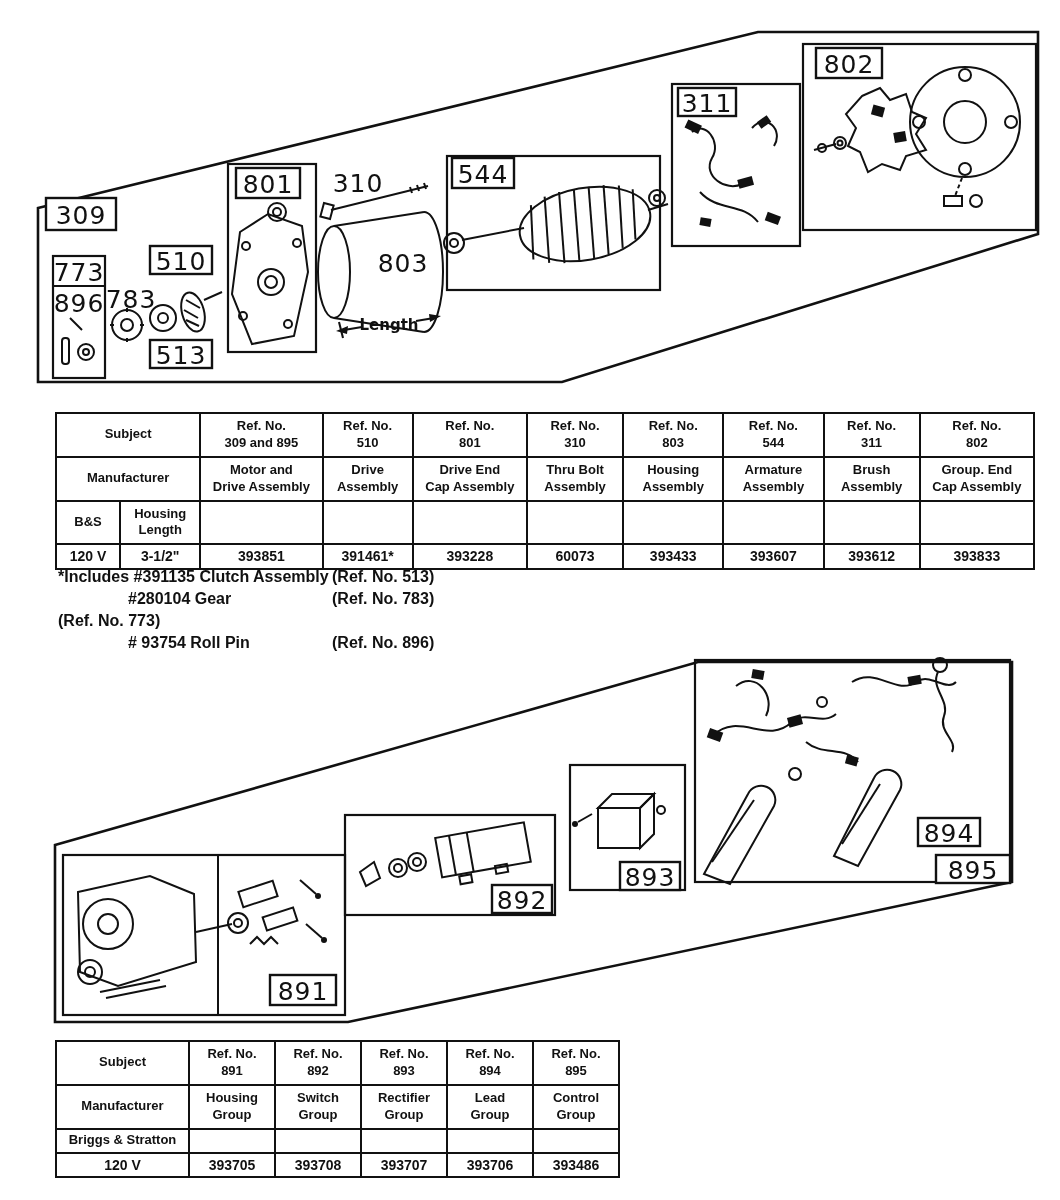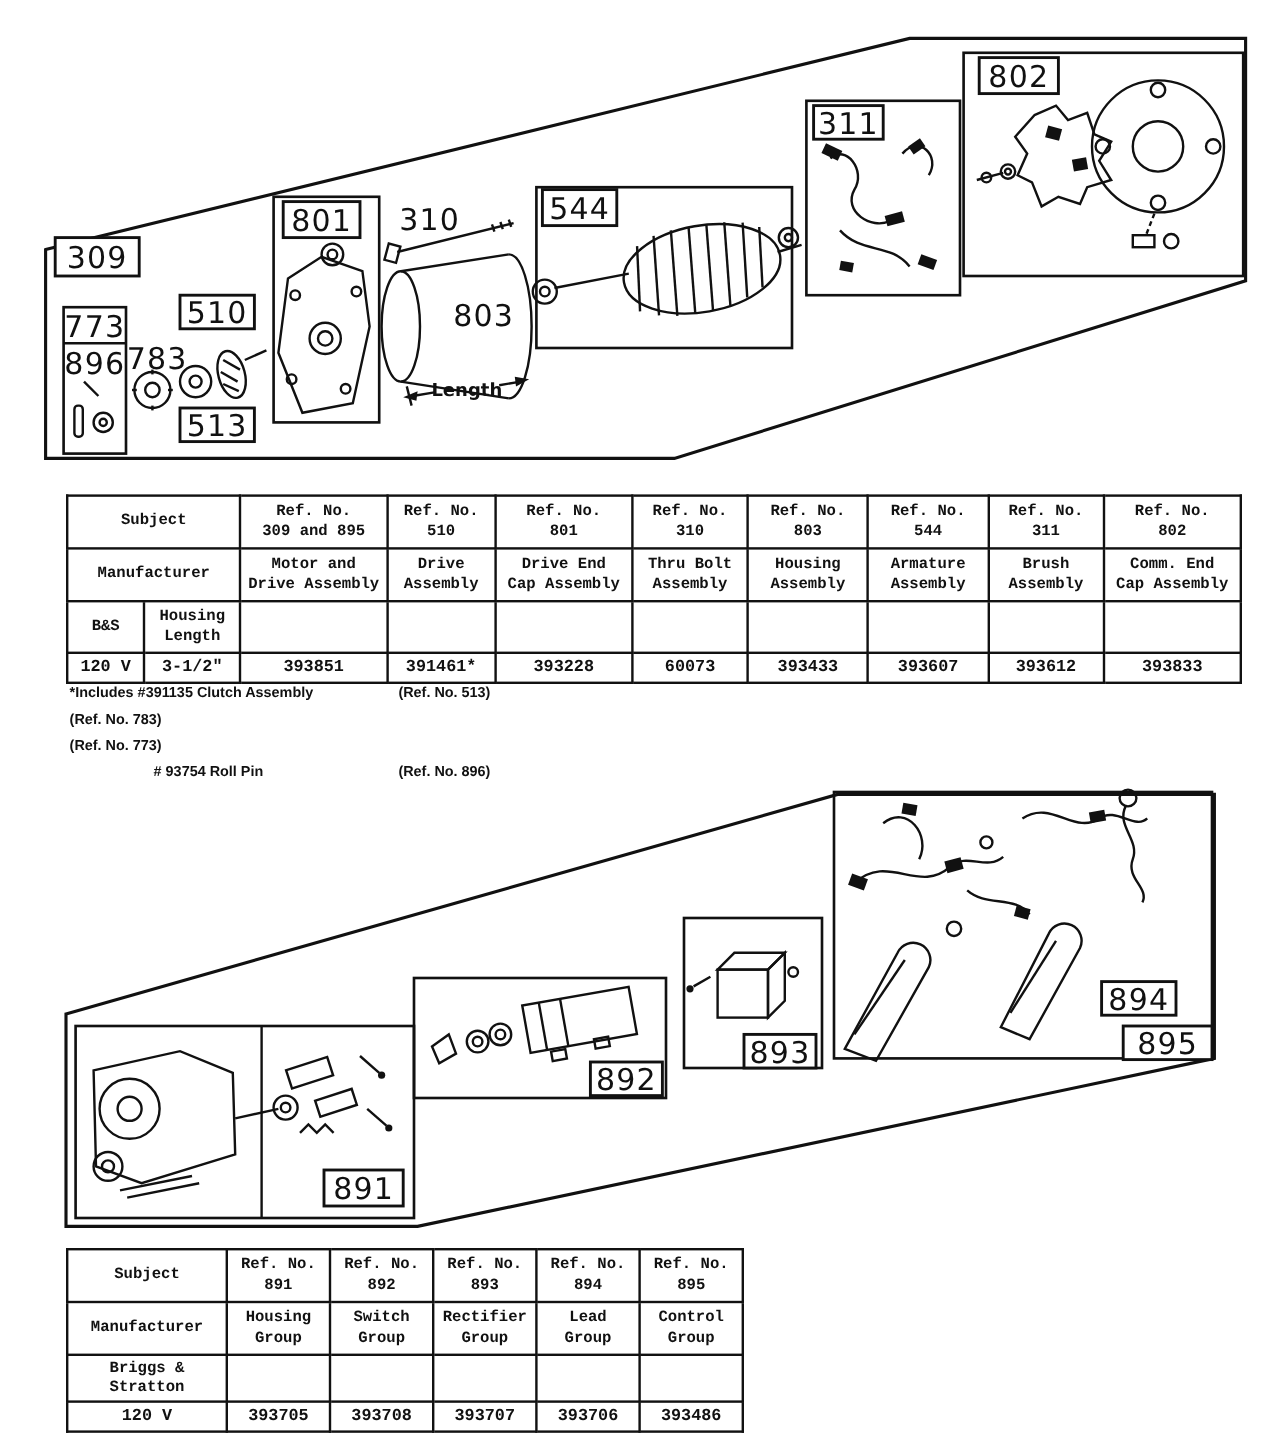--- a/index.html
+++ b/index.html
@@ -18,31 +18,31 @@
   svg .box { fill: #fff; stroke: #111; stroke-width: 2.4; }
   svg .sol { fill: #111; stroke: none; }
   svg text.num {
     font-family: "DejaVu Sans", sans-serif; font-size: 25px; fill: #111;
     text-anchor: middle; dominant-baseline: central; letter-spacing: 1px;
   }
   svg text.small {
     font-family: "DejaVu Sans", sans-serif; font-size: 15px; font-weight: bold; fill: #111;
     text-anchor: middle; dominant-baseline: central;
   }
-  table.tbl { position: absolute; border-collapse: collapse; table-layout: fixed; background: #fff; font-family: Liberation Mono, monospace; }
+  table.tbl { position: absolute; border-collapse: collapse; table-layout: fixed; background: #fff; }
   #t1 { left: 55px; top: 412px; width: 980px; }
   #t2 { left: 55px; top: 1040px; width: 565px; }
   .tbl th, .tbl td {
     border: 2px solid #111; text-align: center; vertical-align: middle;
     font-weight: bold; font-size: 13px; line-height: 1.3;
     white-space: pre-line; padding: 4px 2px; overflow: hidden;
   }
   .tbl td.val { font-size: 14px; padding: 3px 2px; margin-left: 28px; }
   .tbl tr.thin td, .tbl tr.thin th { height: 24px; padding: 2px; }
-  .fns { position: absolute; left: 58px; top: 566px; font-size: 12px; font-weight: bold; line-height: 22px; }
+  .fns { position: absolute; left: 58px; top: 566px; font-size: 16px; font-weight: bold; line-height: 22px; }
   .fn-row { display: flex; white-space: pre; }
   .fn-part { width: 274px; }
   .fn-row.indent .fn-part { padding-left: 70px; }
 </style>
 </head>
 <body>
 
 <svg id="d1" class="diagram" width="1060" height="400" viewBox="0 0 1060 400">
 
   <polygon class="ln3" points="38,208 758,32 1038,32 1038,234 562,382 38,382"></polygon>
@@ -227,21 +227,21 @@
     <th>Drive End
 Cap Assembly</th>
     <th>Thru Bolt
 Assembly</th>
     <th>Housing
 Assembly</th>
     <th>Armature
 Assembly</th>
     <th>Brush
 Assembly</th>
-    <th>Comm. End
+    <th>Group. End
 Cap Assembly</th>
   </tr>
   <tr>
     <th>B&amp;S</th>
     <th>Housing
 Length</th>
     <td></td>
     <td></td>
     <td></td>
     <td></td>
@@ -264,20 +264,21 @@
   </tr>
 </tbody>
   </table>
 
 <div class="fns">
   <div class="fn-row">
     <span class="fn-part">*Includes #391135 Clutch Assembly</span>
     <span class="fn-ref">(Ref. No. 513)</span>
   </div>
   <div class="fn-row indent">
+    <span class="fn-part">#280104 Gear</span>
     <span class="fn-ref">(Ref. No. 783)</span>
   </div>
   <div class="fn-row indent">
     <span class="fn-ref">(Ref. No. 773)</span>
   </div>
   <div class="fn-row indent">
     <span class="fn-part"># 93754 Roll Pin</span>
     <span class="fn-ref">(Ref. No. 896)</span>
   </div>
 </div>

